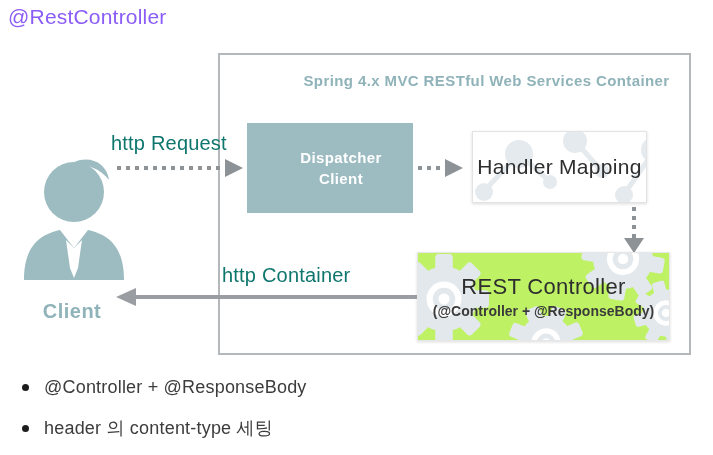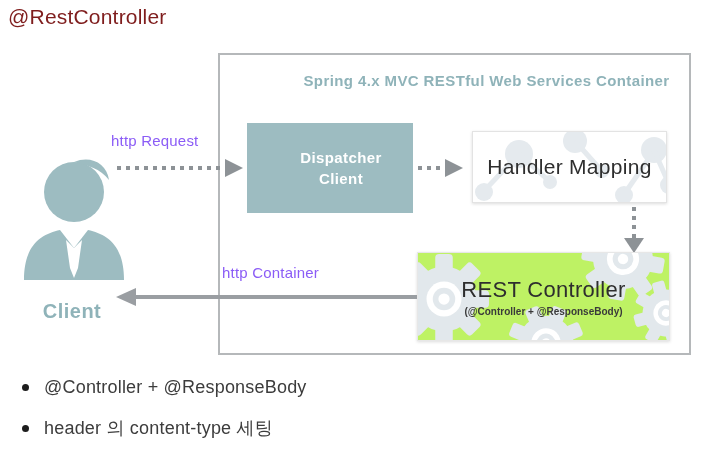--- a/index.html
+++ b/index.html
@@ -13,21 +13,21 @@
     width: 713px;
     height: 455px;
     background: #ffffff;
     overflow: hidden;
   }
   .page-title {
     position: absolute;
     left: 8px;
     top: 5px;
     font-size: 21px;
-    color: #7f1d1d;
+    color: #8b5cf6;
     letter-spacing: 0.2px;
   }
   
   .container-box {
     position: absolute;
     left: 218px;
     top: 53px;
     width: 469px;
     height: 298px;
     border: 2px solid #b5b8ba;
@@ -60,21 +60,21 @@
     color: #ffffff;
     font-size: 15px;
     font-weight: bold;
     letter-spacing: 0.4px;
     line-height: 1.4;
     padding-left: 22px;
   }
   .handler {
     left: 472px;
     top: 131px;
-    width: 195px;
+    width: 175px;
     height: 72px;
     background: #ffffff;
     border: 1px solid #e3e3e3;
     box-shadow: 0 1px 3px rgba(0,0,0,0.14);
     overflow: hidden;
   }
   .handler-label {
     position: absolute;
     left: 0; right: 0; top: 0; bottom: 0;
     display: flex;
@@ -104,21 +104,21 @@
     justify-content: center;
     gap: 3px;
   }
   .rest-label {
     font-size: 22px;
     font-weight: 400;
     color: #2e2e2e;
     letter-spacing: 0.3px;
   }
   .rest-sublabel {
-    font-size: 10px;
+    font-size: 14px;
     font-weight: bold;
     color: #3a3a3a;
   }
   .deco {
     position: absolute;
     left: 0;
     top: 0;
   }
   
   .client {
@@ -132,22 +132,22 @@
     display: block;
     margin-top: 16px;
     font-size: 20px;
     font-weight: bold;
     letter-spacing: 0.5px;
     color: #8fb3b9;
   }
   
   .flow-label {
     position: absolute;
-    font-size: 15px;
-    color: #8b5cf6;
+    font-size: 20px;
+    color: #0f766e;
     letter-spacing: 0.2px;
   }
   .label-request  { left: 111px; top: 132px; }
   .label-response { left: 222px; top: 264px; }
   .dotted-h {
     position: absolute;
     height: 4px;
     background-image: repeating-linear-gradient(90deg, #8d9296 0 4px, transparent 4px 9px);
   }
   .dotted-v {

